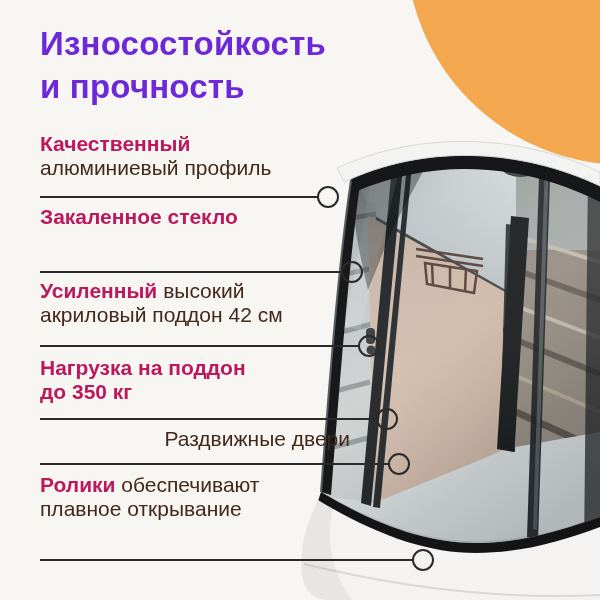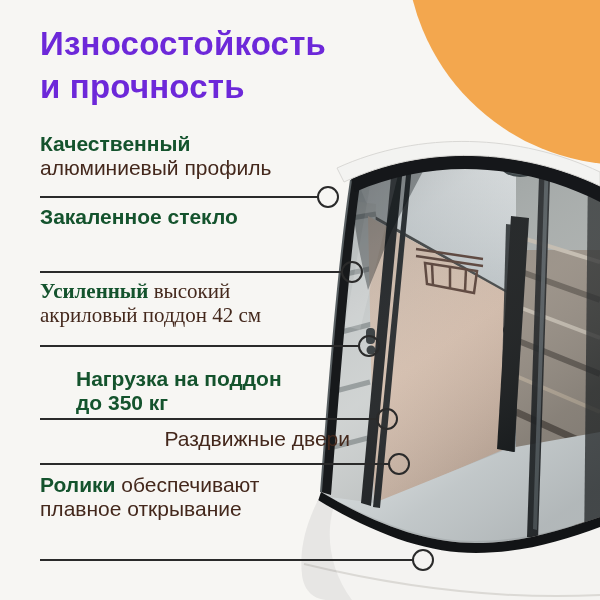--- a/index.html
+++ b/index.html
@@ -17,23 +17,23 @@
   .callouts-svg{position:absolute;left:0;top:0;z-index:4;}
   .page-title{
     position:absolute;left:40px;top:22px;z-index:5;
     font-size:33px;font-weight:700;line-height:43px;color:#6d28d9;
     letter-spacing:.2px;
   }
   .feature{
     position:absolute;left:40px;width:310px;z-index:5;
     font-size:21px;line-height:24px;color:#44281C;
   }
-  .feature .b{font-weight:700;color:#14532d;text-align:right;}
-  .f1{top:132px;} .f2{top:205px;} .f3{top:279px;font-family:Liberation Serif, serif;}
-  .f4{top:367px;margin-left:36px;} .f5{top:427px;text-align:right;} .f6{top:473px;}
+  .feature .b{font-weight:700;color:#be185d;text-align:right;}
+  .f1{top:132px;} .f2{top:205px;} .f3{top:279px;}
+  .f4{top:356px;} .f5{top:427px;text-align:right;} .f6{top:473px;}
 </style>
 </head>
 <body>
 
 <div class="accent-circle"></div>
 
 <svg class="cabin-svg" width="600" height="600" viewBox="0 0 600 600">
   <defs>
     <clipPath id="bodyClip">
       <path d="M351,180 C430,148 522,152 600,190 L600,517

